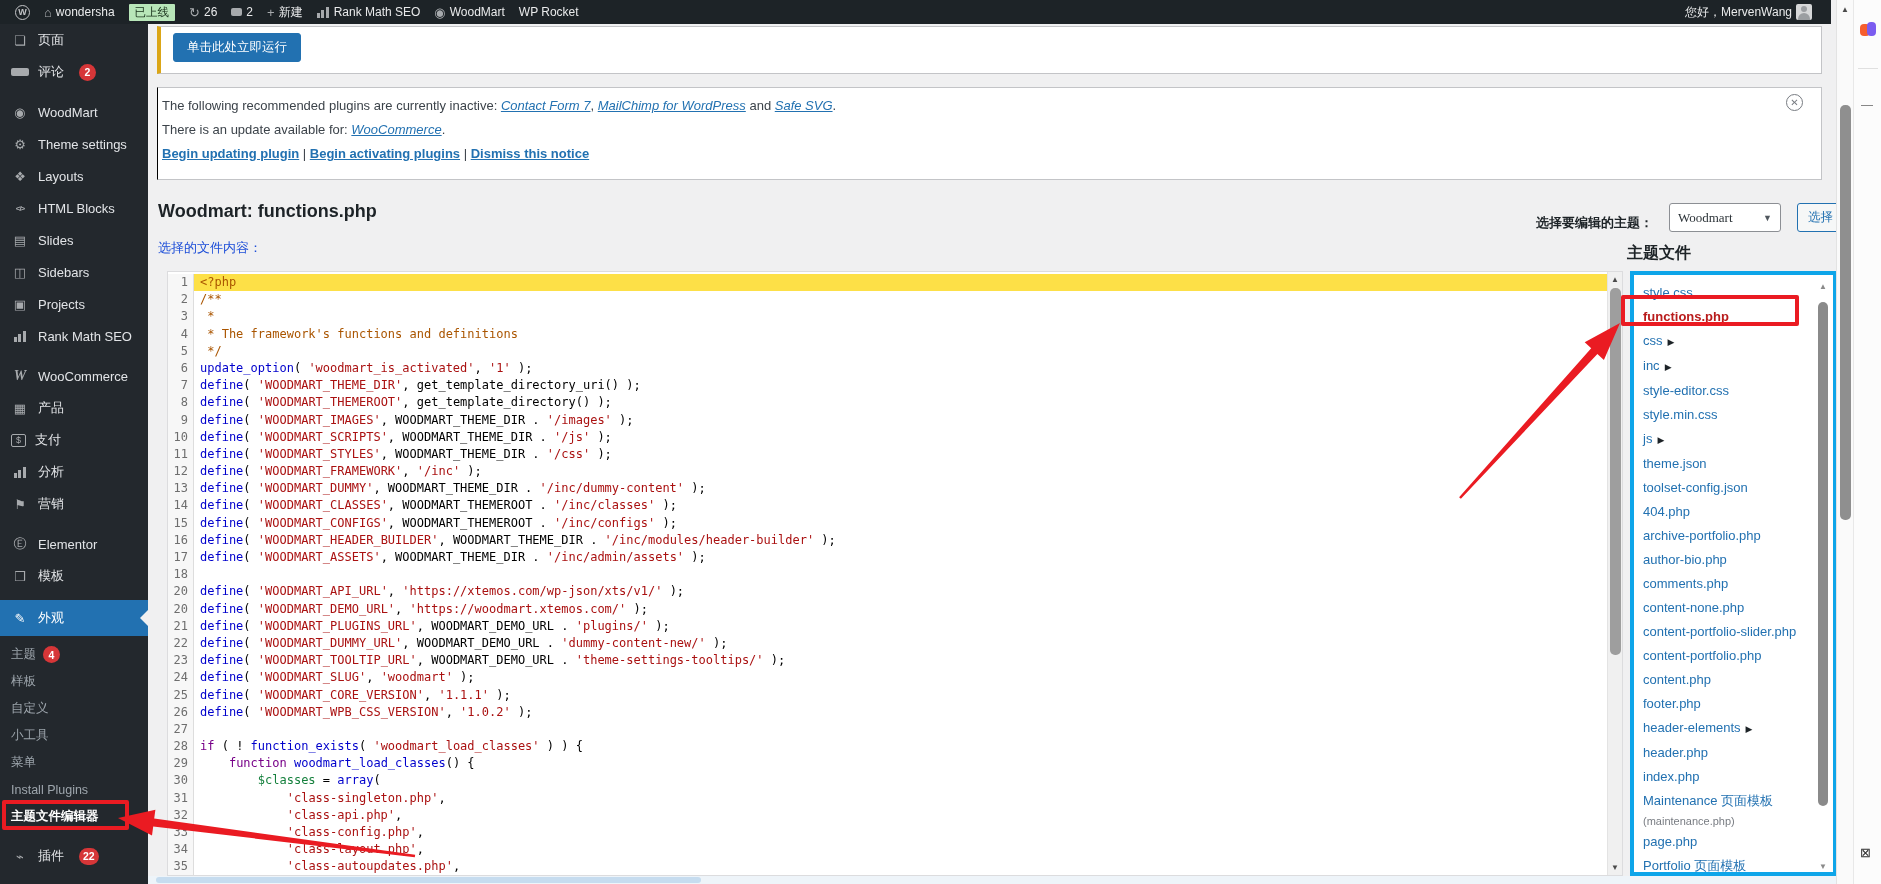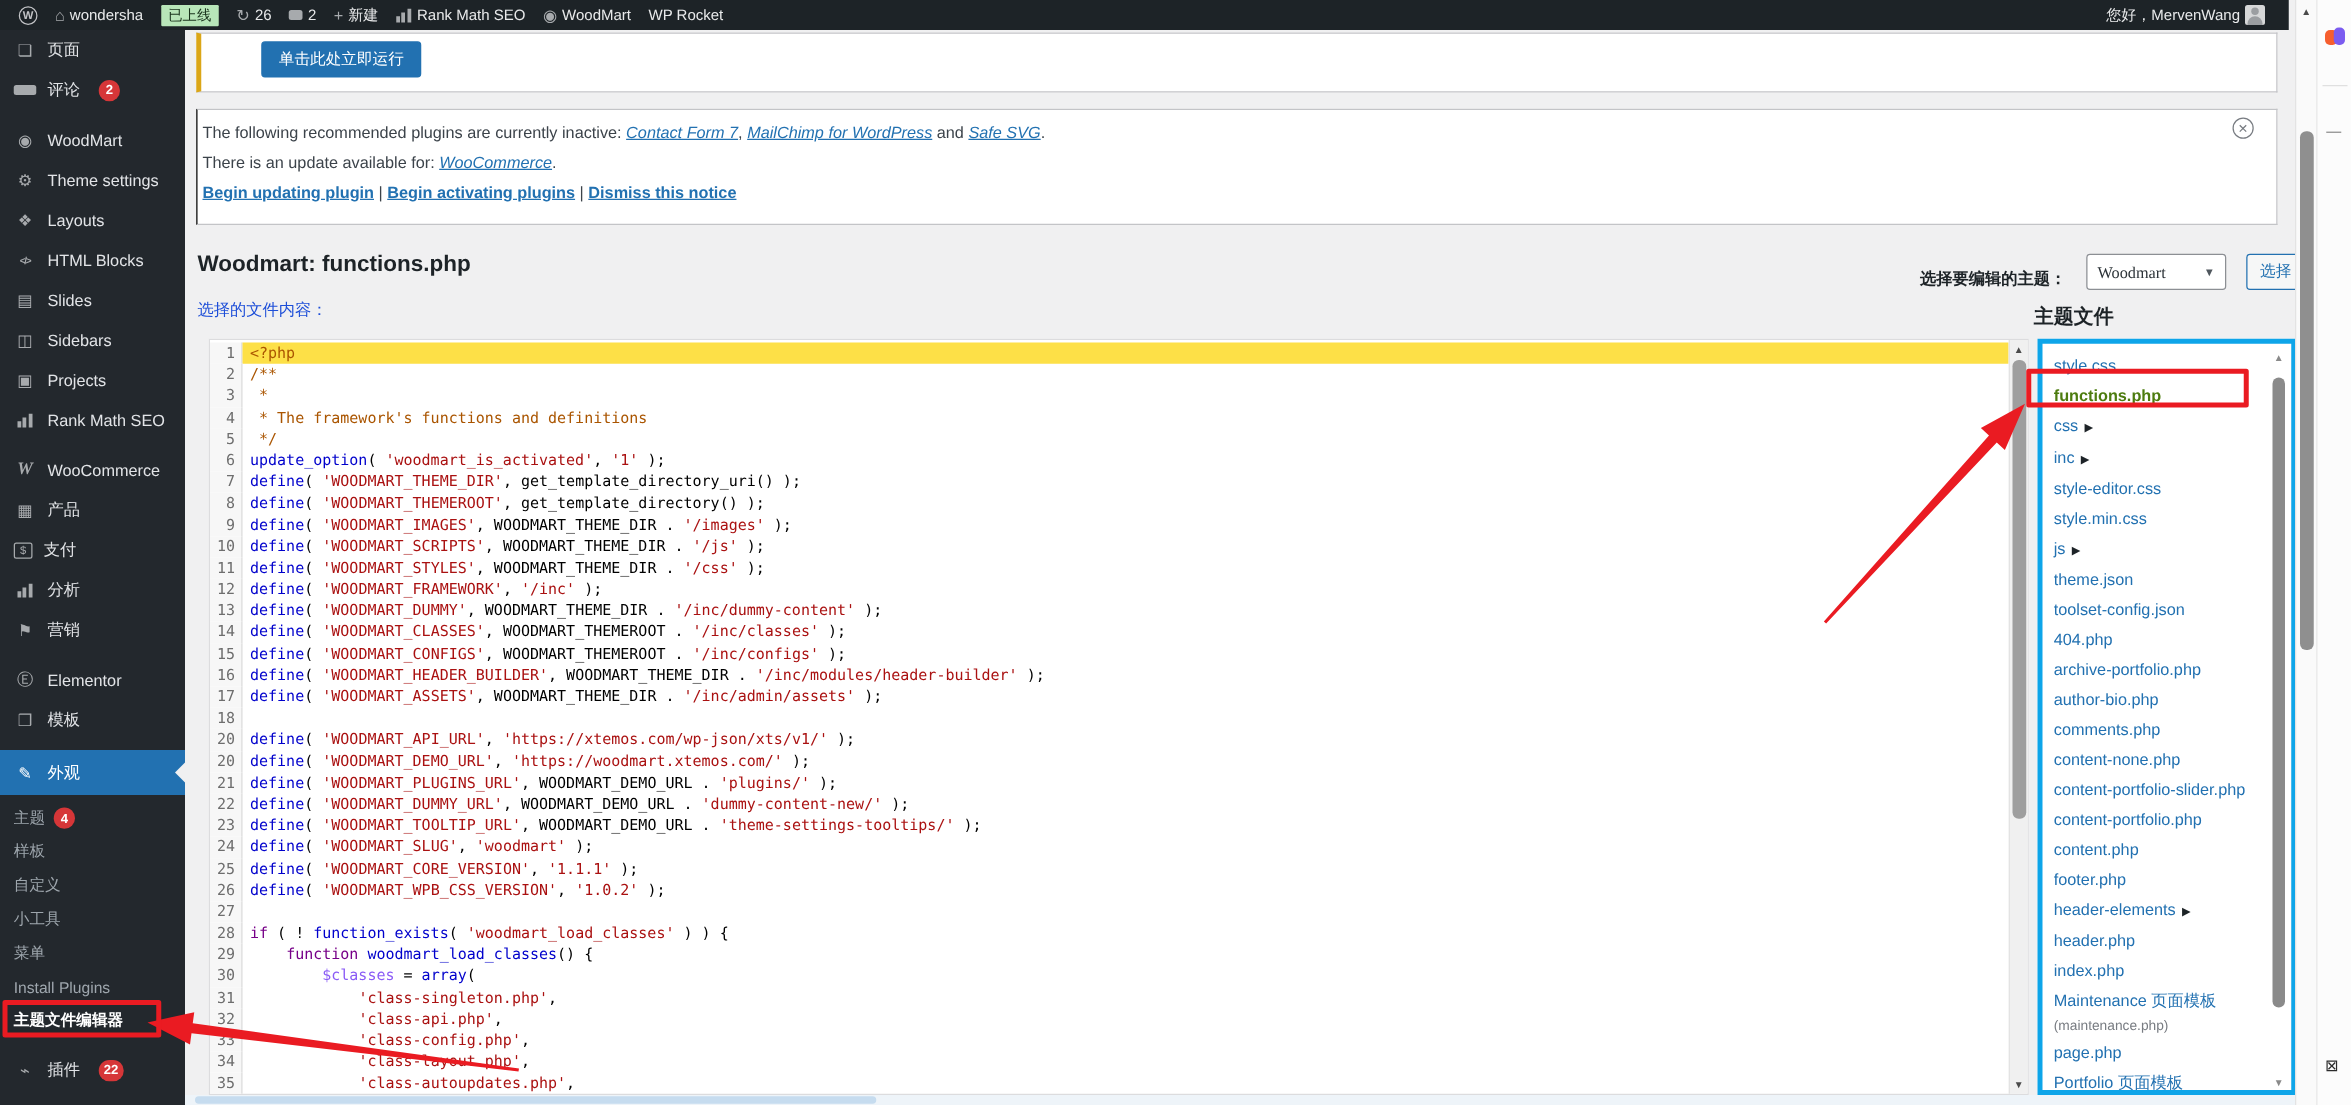--- a/index.html
+++ b/index.html
@@ -42,21 +42,21 @@
   .submenu { padding:5px 0 2px 0;text-align:right; }
   .subitem { height:27px; display:flex; align-items:center; padding-left:11px; color:#9ea6ad; font-size:12.5px; gap:7px; cursor:pointer; }
   .subitem.cur { color:#fff; font-weight:bold; }
 
   
   .notice { position:absolute; left:157px; width:1665px; background:#fff; border:1px solid #c3c4c7; }
   #notice-run { top:26px; height:48px; border-left:4px solid #dba617; padding:6px 12px; }
   #notice-plugins { top:87px; height:93px; border-left:1px solid #000000; padding:10px 4px; font-size:13px; color:#3c434a; }
   #notice-plugins p { margin:0 0 9px 0; }
   .btn-primary { background:#2271b1; border:1px solid #2271b1; color:#fff; font-size:12.5px; padding:5px 13px;
-    border-radius:3px; cursor:pointer; font-family:inherit;margin-left:36px; }
+    border-radius:3px; cursor:pointer; font-family:inherit; }
   a.nlink { color:#2271b1; cursor:pointer; }
   .ital { font-style:italic; text-decoration:underline; }
   .actlink { font-weight:600; text-decoration:underline; }
   .dismiss { position:absolute; right:18px; top:6px; width:17px; height:17px; border:1.5px solid #787c82; border-radius:50%;
     color:#787c82; font-size:10px; display:flex; align-items:center; justify-content:center; cursor:pointer; background:#fff; }
 
   
   #page-title { position:absolute; left:158px; top:201px; font-size:18px; font-weight:600; color:#1d2327; }
   #theme-select-row { position:absolute; left:1536px; top:203px; display:flex; align-items:flex-end; gap:16px;font-family:Liberation Serif, serif; }
   #theme-select-label { font-size:13px; font-weight:bold; color:#1d2327; }
@@ -69,34 +69,34 @@
   #files-title { position:absolute; left:1627px; top:243px; font-size:16px; font-weight:bold; color:#1d2327; }
 
   
   #editor { position:absolute; left:167px; top:271px; width:1456px; height:605px; background:#fff; border:1px solid #dcdcde; }
   #code { position:absolute; left:0; top:0; right:15px; bottom:0; overflow:hidden; padding-top:2px; }
   .crow { display:flex; height:17.2px; font-family:"DejaVu Sans Mono", monospace; font-size:12px; line-height:17.2px; white-space:pre; }
   .lnum { width:26px; flex:none; background:#f7f7f7; border-right:1px solid #ddd; color:#6e6e6e; text-align:right; padding-right:5px; }
   .ccode { padding-left:6px; color:#000; }
   .crow.active-line .ccode { background:#fde047; flex:1; }
   .tc { color:#aa5500; } .ts { color:#aa1111; } .tm { color:#aa5500; }
-  .tk { color:#770088; } .tf { color:#0000cc; } .tv { color:#8b5cf6; }
+  .tk { color:#770088; } .tf { color:#0000cc; } .tv { color:#15803d; }
   
   #ed-scroll { position:absolute; right:0; top:0; width:15px; height:603px; background:#f0f0f0; border-left:1px solid #e3e3e3; }
   .sb-arrow { position:absolute; left:0; width:100%; text-align:center; font-size:8px; color:#4a4a4a; }
   #ed-thumb { position:absolute; left:2px; top:16px; width:11px; height:367px; background:#9e9e9e; border-radius:5px; }
   
   #hscroll { position:absolute; left:148px; top:876px; width:1688px; height:8px; background:#eef4f9; }
   #hscroll .hthumb { position:absolute; left:8px; top:1px; width:545px; height:6px; background:#c6dcef; border-radius:3px; }
 
   
   #filepanel { position:absolute; left:1630px; top:271px; width:207px; height:605px; background:#fff; border:4px solid #0ea5e9; }
   #filelist { padding:6px 20px 6px 9px; overflow:hidden; height:100%; }
   .fitem { font-size:13px; line-height:24px; color:#2271b1; cursor:pointer; white-space:nowrap; }
-  .fitem.activef { font-weight:bold; color:#4d7c0f; }
+  .fitem.activef { font-weight:bold; color:#b91c1c; }
   .fitem .dirarrow { color:#1d2327; font-size:9px; margin-left:5px; }
   .fsub { font-size:11px; line-height:17px; color:#787c82; cursor:default; }
   #fp-scroll { position:absolute; right:3px; top:2px; width:14px; height:599px; }
   #fp-thumb { position:absolute; left:2px; top:25px; width:10px; height:504px; background:#8a8a8a; border-radius:5px; }
 
   
   #page-scrollbar { position:absolute; left:1836px; top:0; width:17px; height:884px; background:#fafafa; border-left:1px solid #e3e3e3; }
   #page-thumb { position:absolute; left:3px; top:105px; width:11px; height:415px; background:#8f8f8f; border-radius:5px; }
   #right-strip { position:absolute; left:1853px; top:0; width:28px; height:884px; background:#fcfcfc; border-left:1px solid #e8e8e8; }
   #ext-icon { position:absolute; left:6px; top:22px; width:16px; height:16px; }

